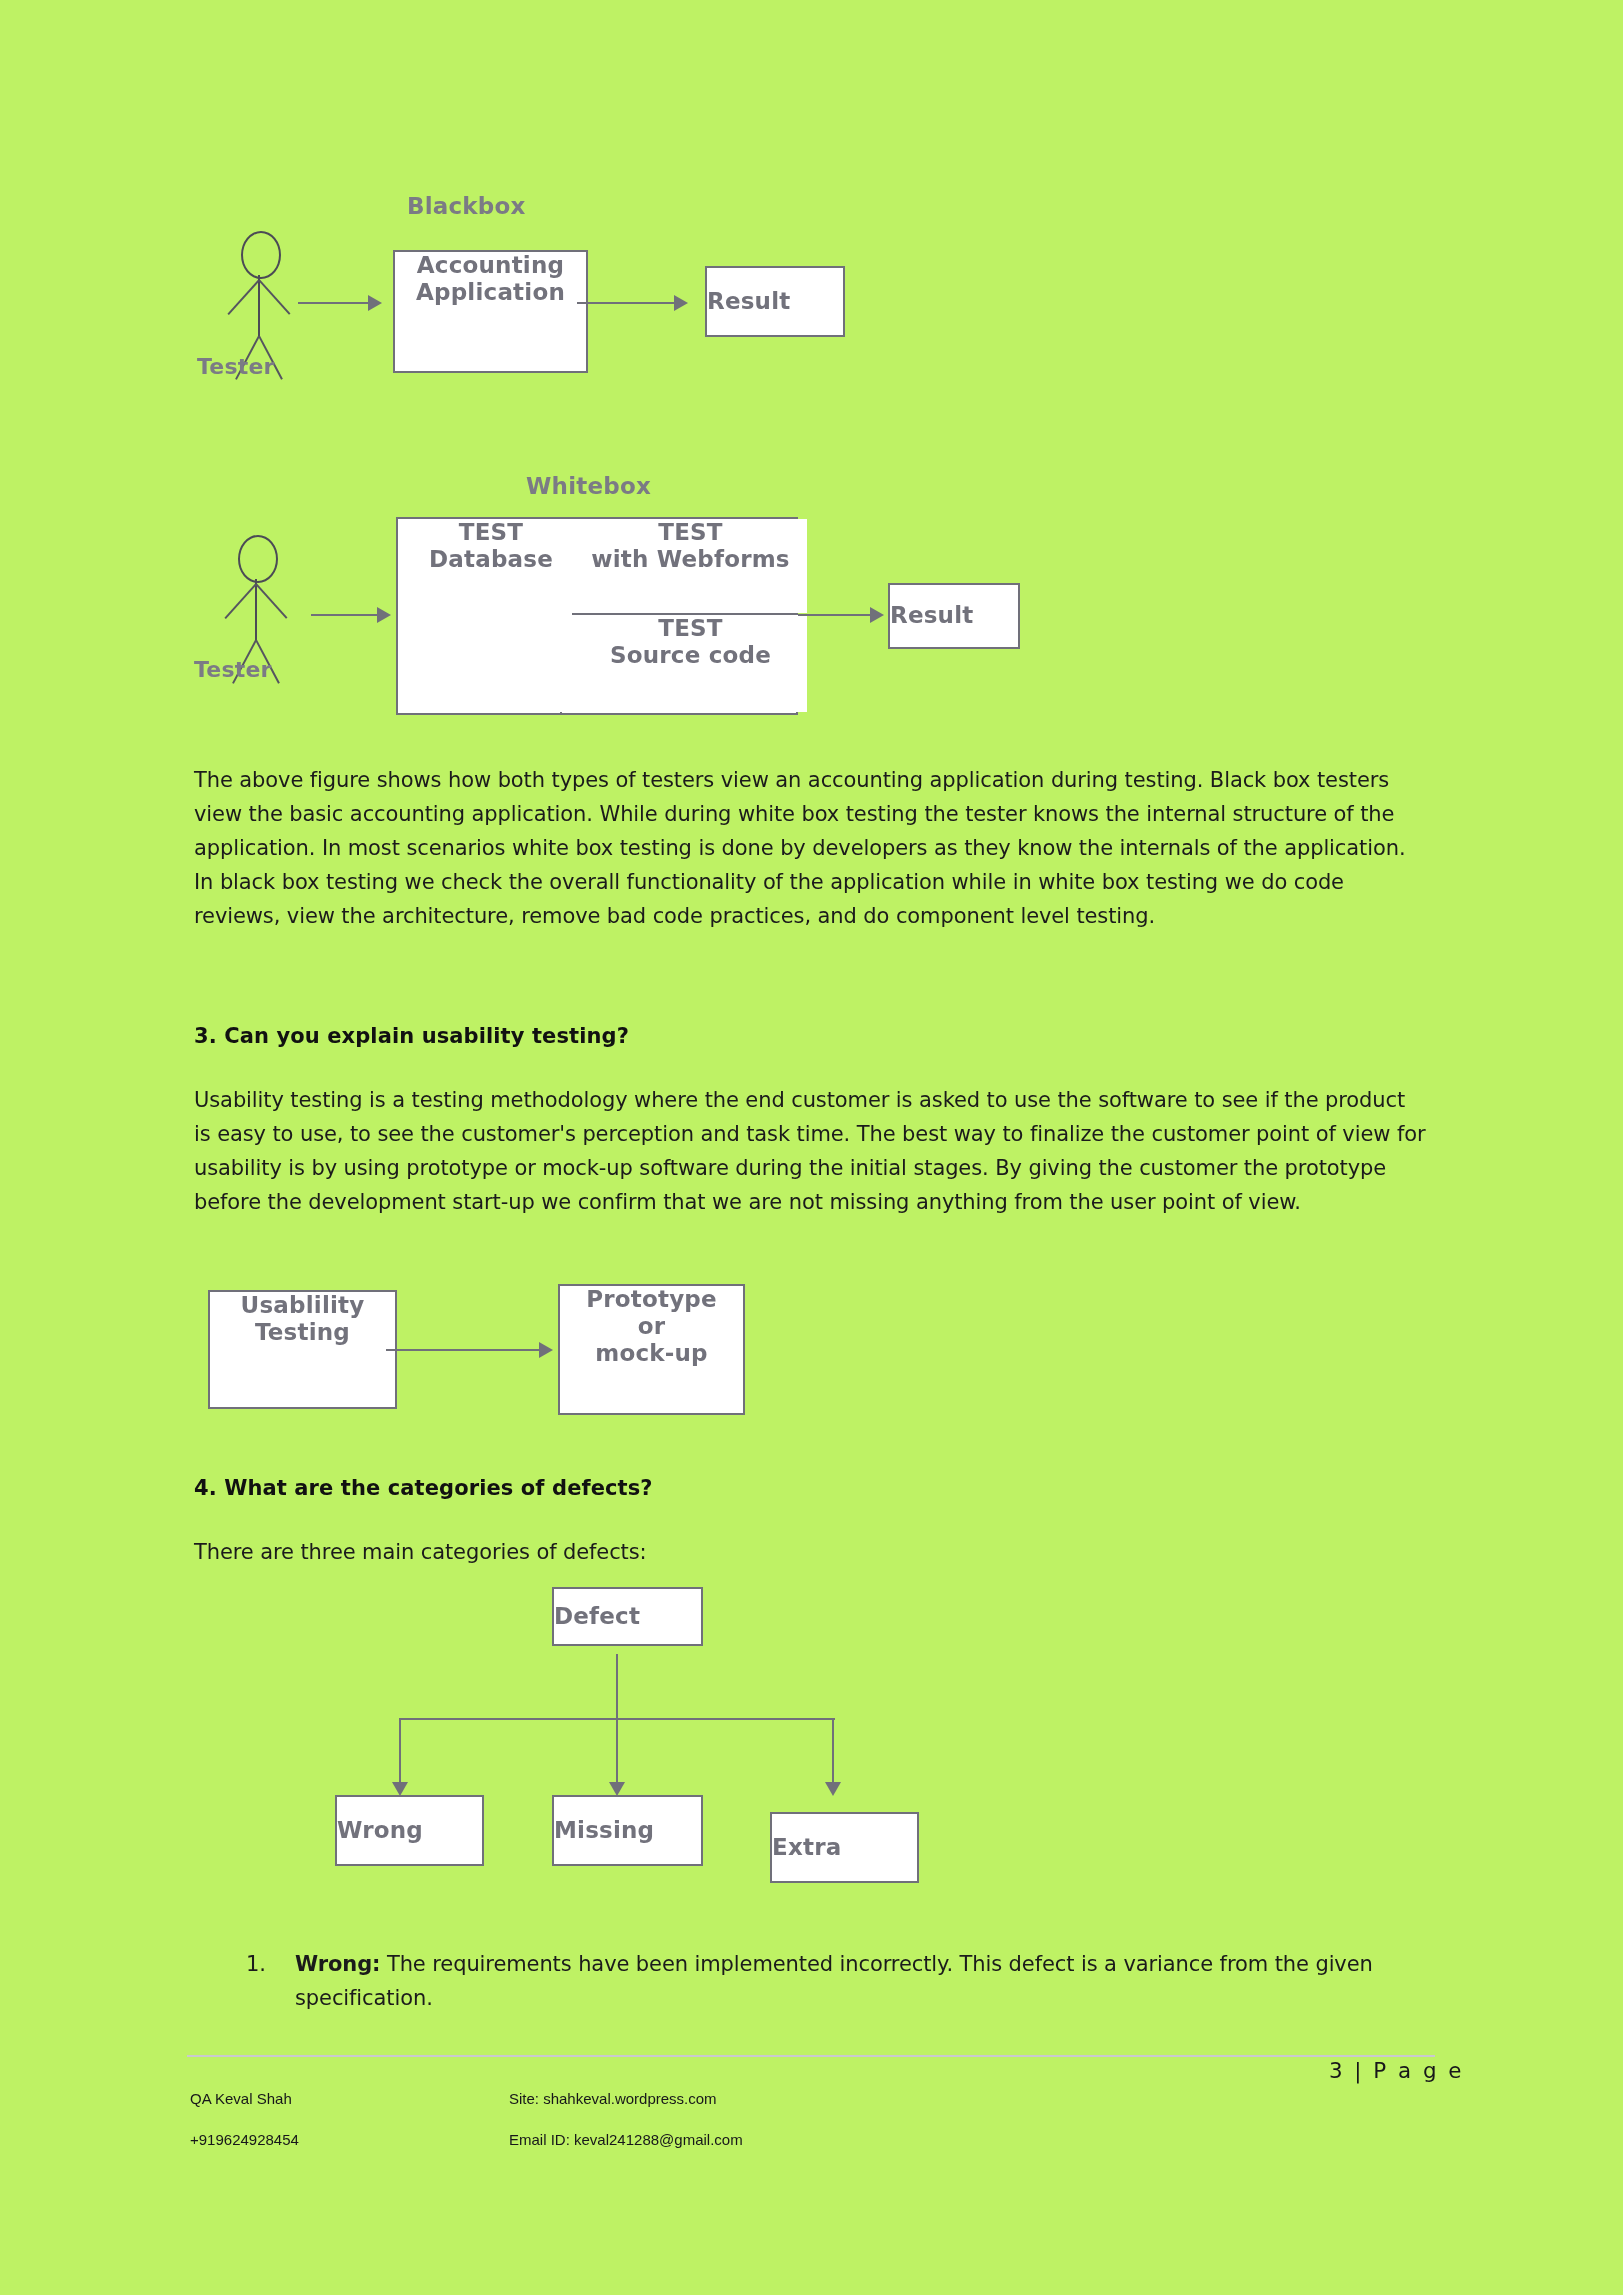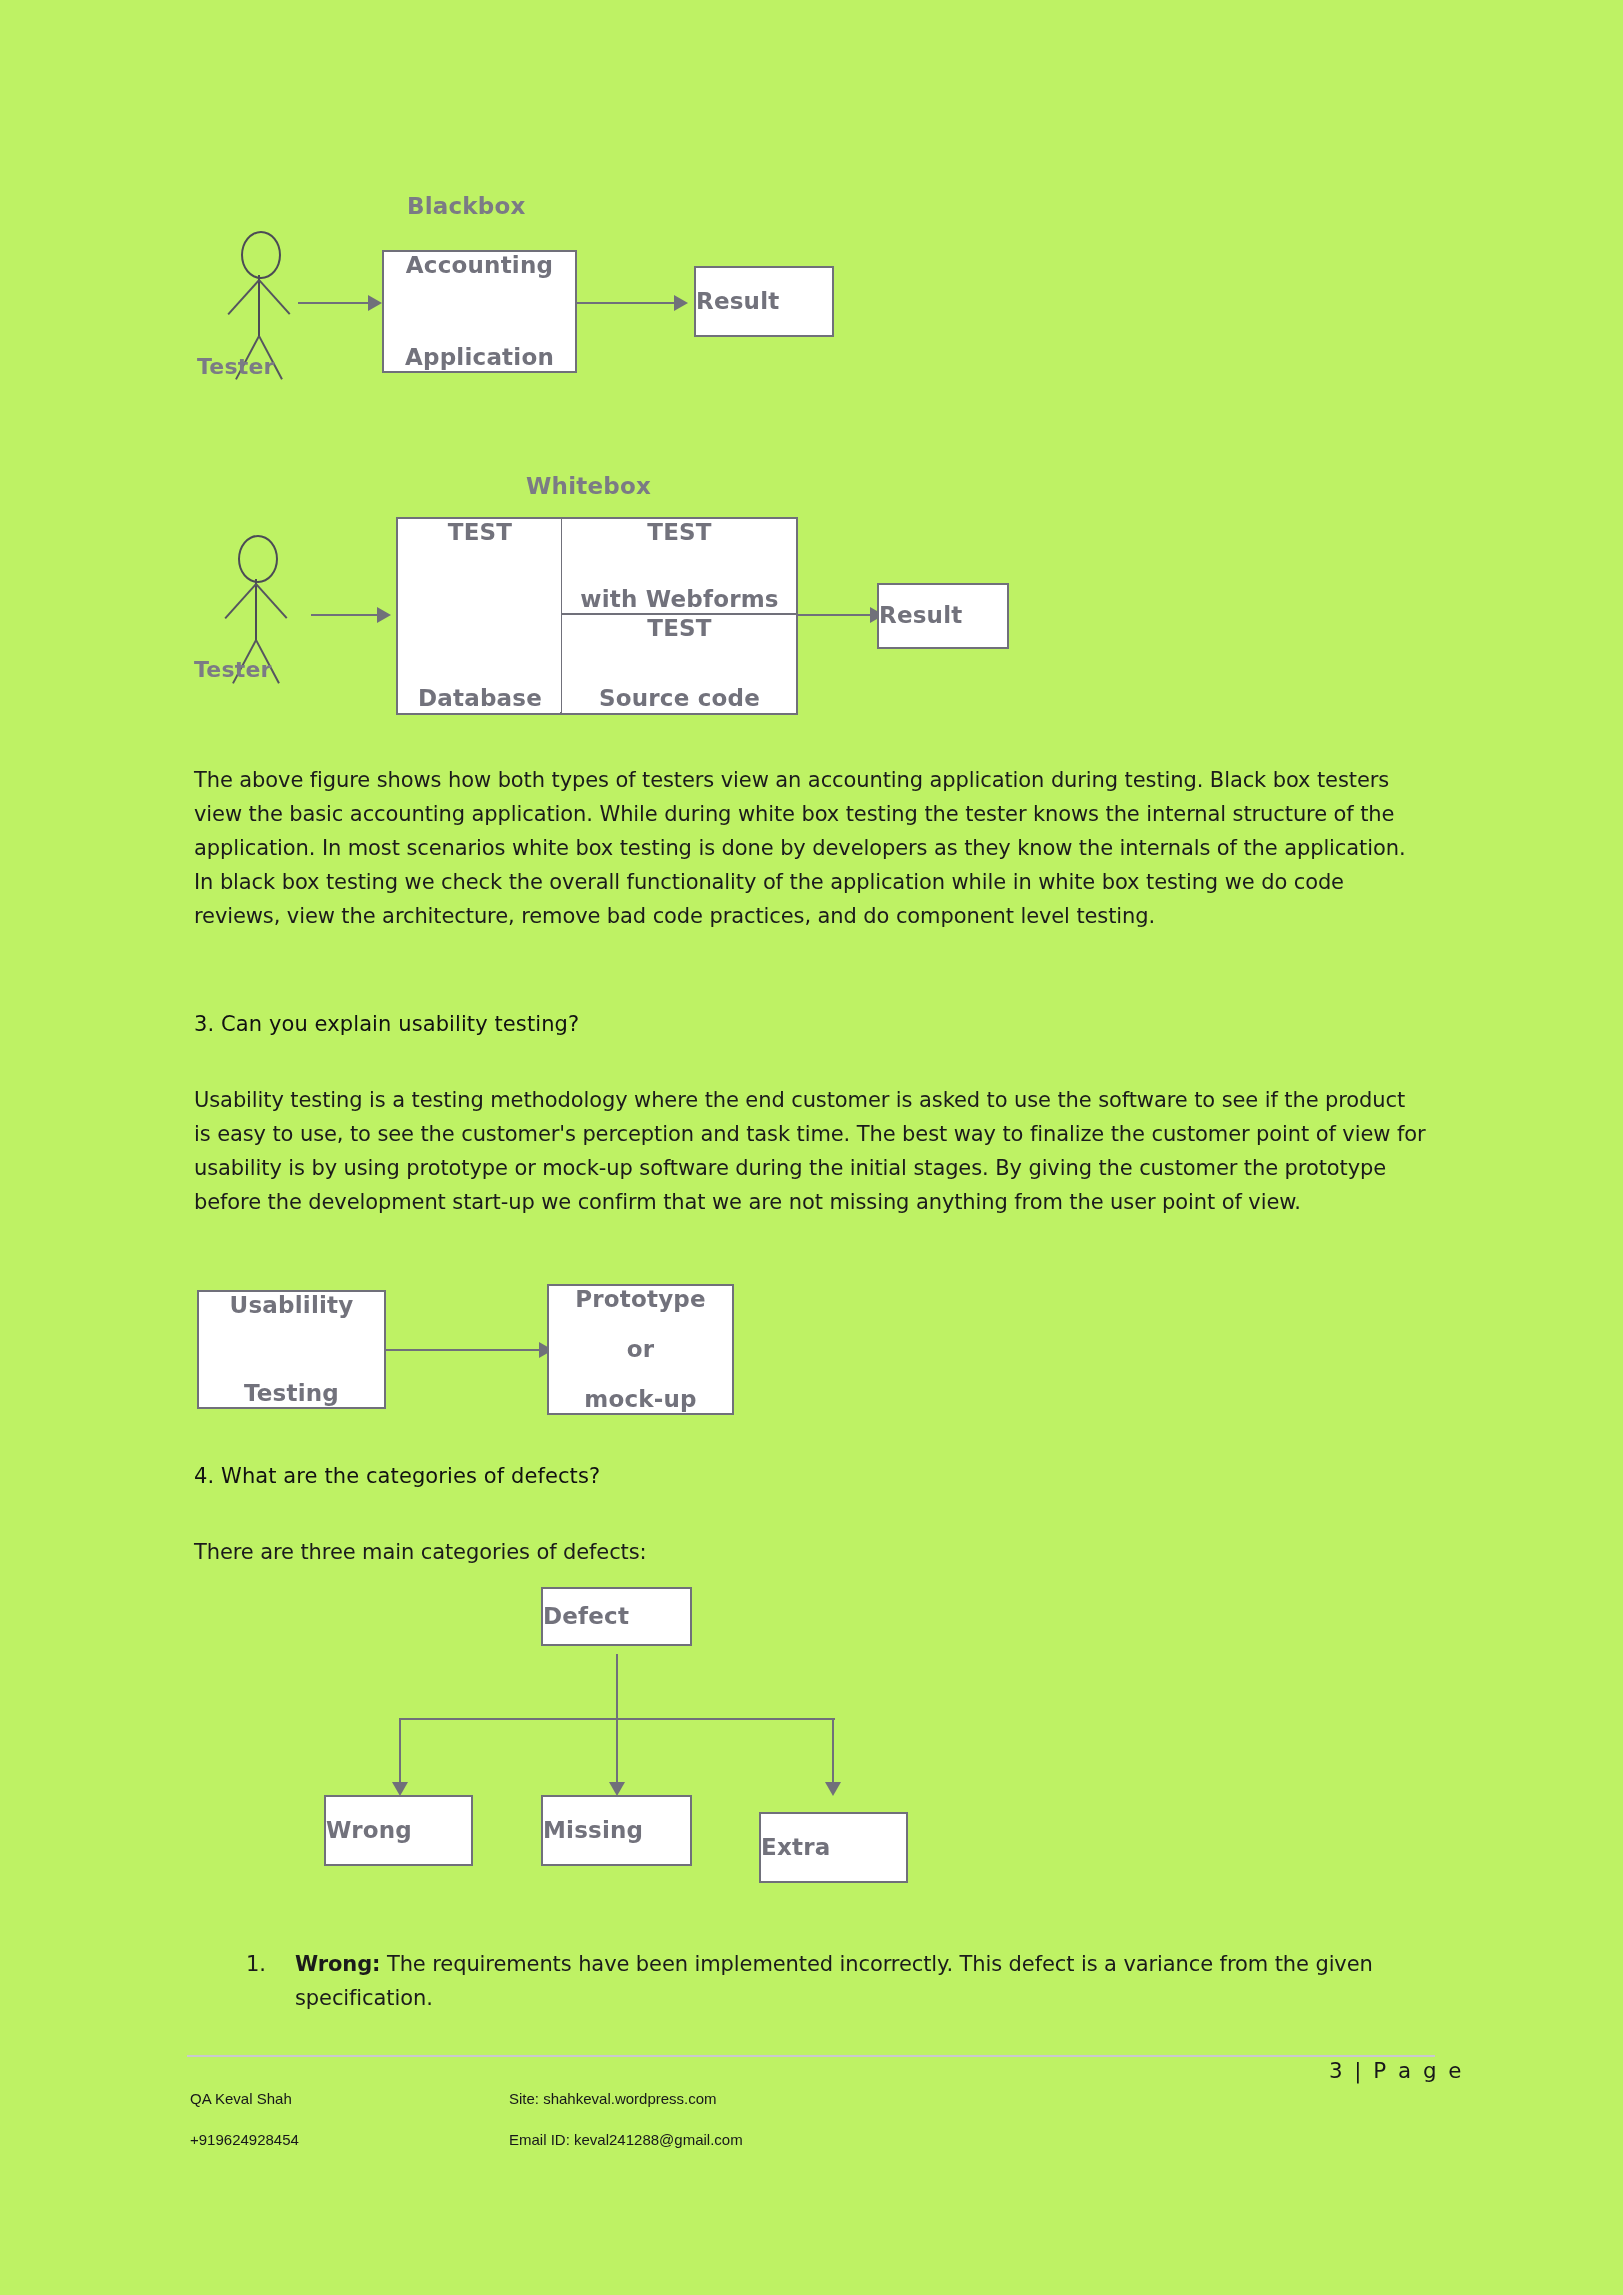--- a/index.html
+++ b/index.html
@@ -25,27 +25,28 @@
   }
 
   
   .dbox {
     position: absolute;
     border: 2.4px solid #70707a;
     background: #ffffff;
     box-sizing: border-box;
     display: flex;
     align-items: center;
-    justify-content: space-between;
+    justify-content: flex-start;
     text-align: center;
     color: #72727c;
     font-family: "DejaVu Sans", sans-serif;
     font-weight: bold;
     line-height: 1.18;
     letter-spacing: 0.2px;
+    margin-left: 11px;
   }
   .dlabel {
     position: absolute;
     color: #7b7b85;
     font-family: "DejaVu Sans", sans-serif;
     font-weight: bold;
     letter-spacing: 0.2px;
     white-space: nowrap;
   }
   .hline {
@@ -103,24 +104,25 @@
     font-family: "DejaVu Sans", sans-serif;
     font-size: 21px;
     line-height: 34px;
     color: #1b1b1b;
     letter-spacing: -0.1px;
   }
   .heading {
     position: absolute;
     font-family: "DejaVu Sans", sans-serif;
     font-size: 21px;
-    font-weight: normal;
+    font-weight: bold;
     color: #111111;
     letter-spacing: 0.1px;
     white-space: nowrap;
+    margin-top: 12px;
   }
   .listitem {
     position: absolute;
     font-family: "DejaVu Sans", sans-serif;
     font-size: 21px;
     line-height: 34px;
     color: #1b1b1b;
     letter-spacing: -0.1px;
   }
   .listnum {

